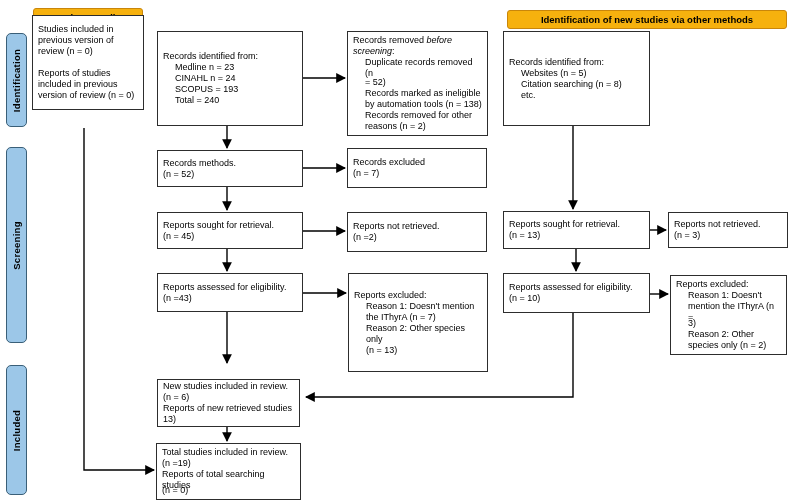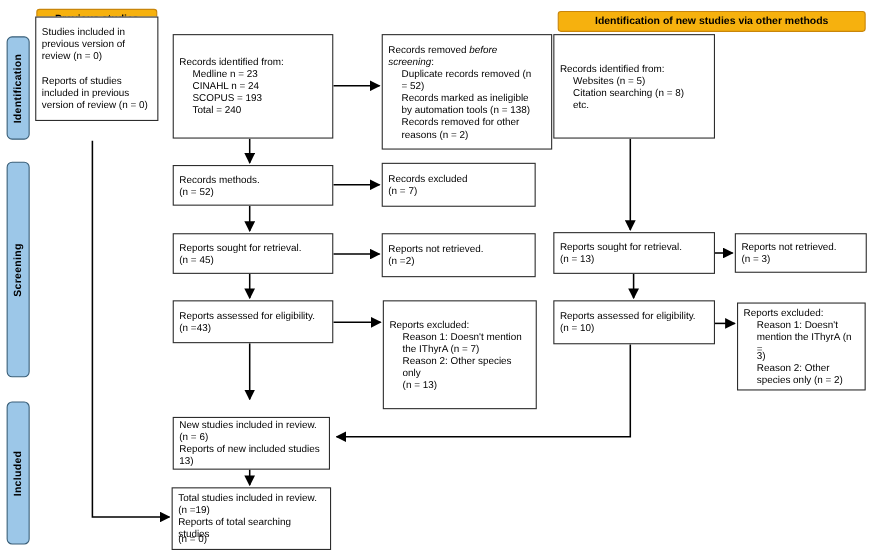--- a/index.html
+++ b/index.html
@@ -96,21 +96,21 @@
   </div>
 
   <div class="box" style="left:157px;top:31px;width:146px;height:95px">
     <div class="ln">Records identified from:</div>
     <div class="ln ind">Medline n = 23</div>
     <div class="ln ind">CINAHL n = 24</div>
     <div class="ln ind">SCOPUS = 193</div>
     <div class="ln ind">Total = 240</div>
   </div>
 
-  <div class="box" style="left:347px;top:31px;width:155px;height:105px">
+  <div class="box" style="left:347px;top:31px;width:141px;height:105px">
     <div class="ln"><span>Records removed </span><em>before</em></div>
     <div class="ln"><em>screening</em><span>:</span></div>
     <div class="ln ind">Duplicate records removed (n</div>
     <div class="ln ind">= 52)</div>
     <div class="ln ind">Records marked as ineligible</div>
     <div class="ln ind">by automation tools (n = 138)</div>
     <div class="ln ind">Records removed for other</div>
     <div class="ln ind">reasons (n = 2)</div>
   </div>
 
@@ -174,21 +174,21 @@
     <div class="ln ind">Reason 1: Doesn't</div>
     <div class="ln ind">mention the IThyrA (n =</div>
     <div class="ln ind">3)</div>
     <div class="ln ind">Reason 2: Other</div>
     <div class="ln ind">species only (n = 2)</div>
   </div>
 
   <div class="box" style="left:157px;top:379px;width:143px;height:48px">
     <div class="ln">New studies included in review.</div>
     <div class="ln">(n = 6)</div>
-    <div class="ln">Reports of new included studies</div>
+    <div class="ln">Reports of new retrieved studies</div>
     <div class="ln">13)</div>
   </div>
 
   <div class="box" style="left:156px;top:443px;width:145px;height:57px">
     <div class="ln">Total studies included in review.</div>
     <div class="ln">(n =19)</div>
     <div class="ln">Reports of total searching studies</div>
     <div class="ln">(n = 0)</div>
   </div>
 

